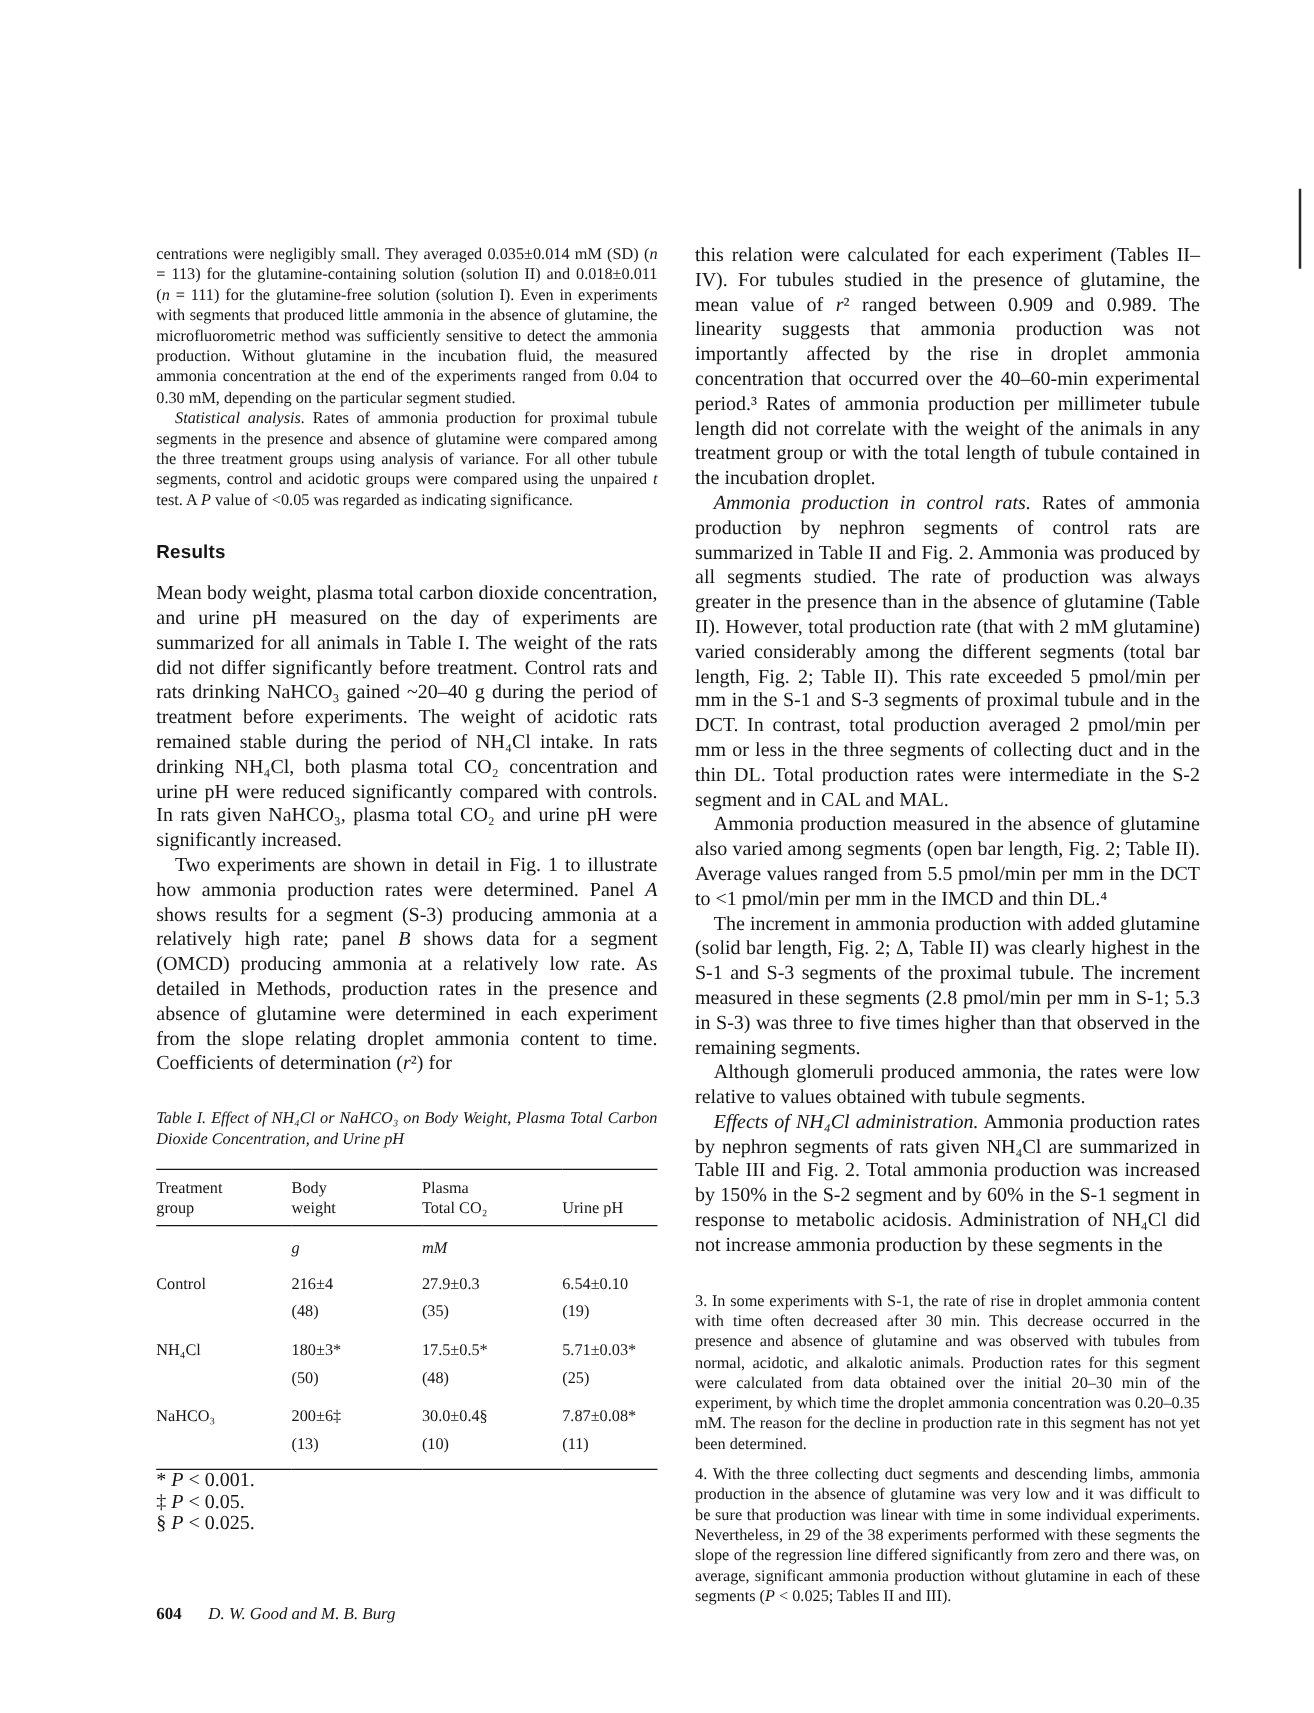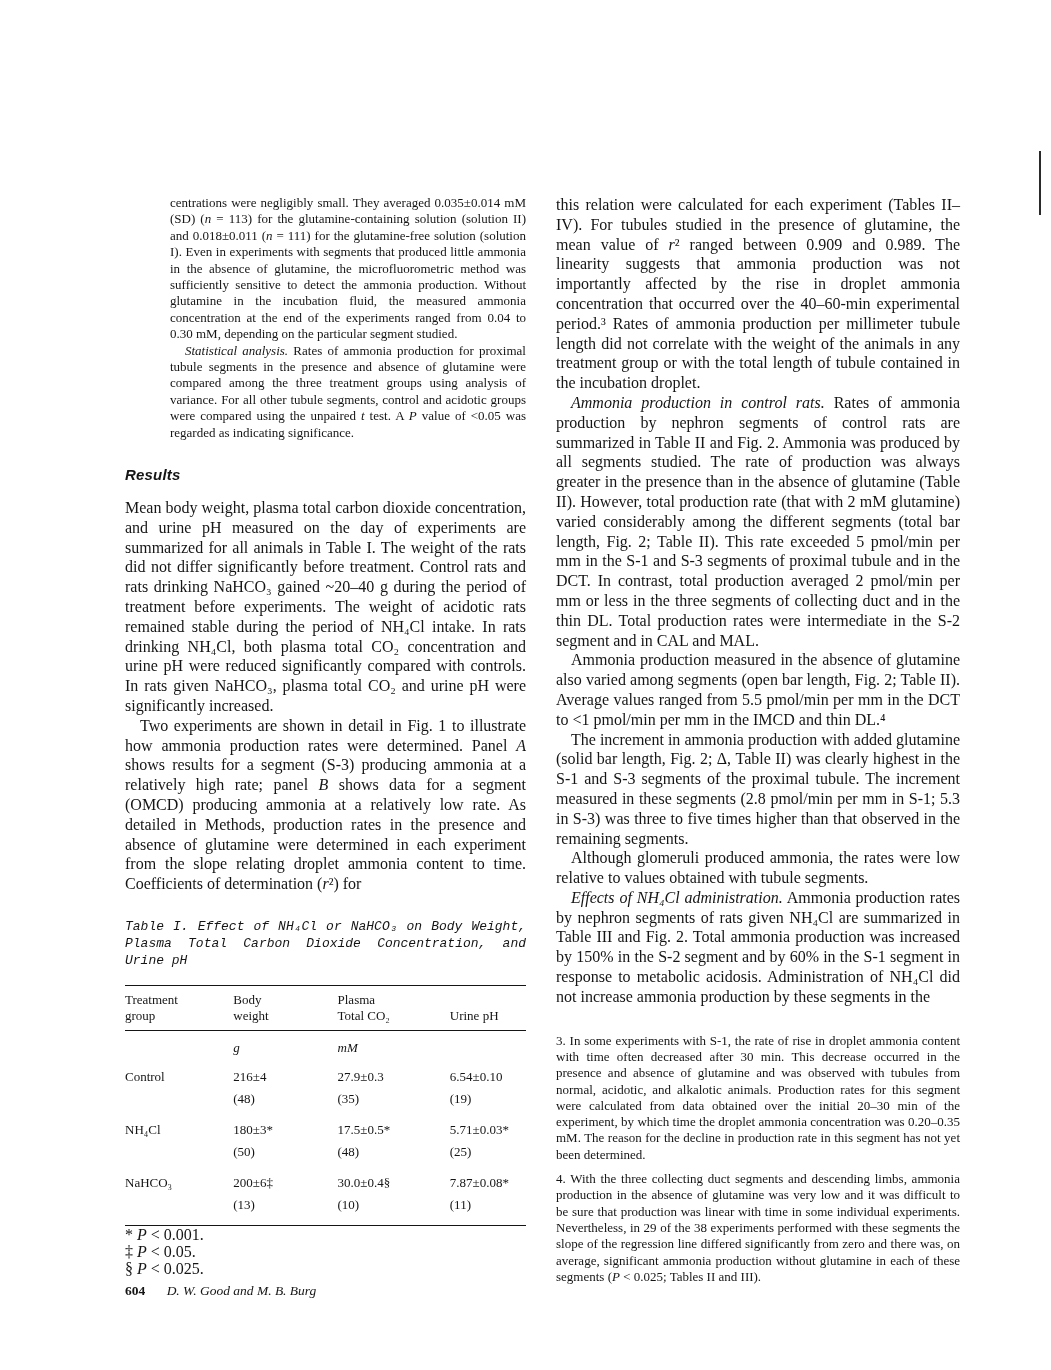--- a/index.html
+++ b/index.html
@@ -8,33 +8,32 @@
     background:#ffffff;
     color:#151515;
     font-family:"Liberation Serif","DejaVu Serif",serif;
     position:relative;
     overflow:hidden;
   }
   .col { position:absolute; top:195px; }
   .col-left  { left:125px; width:401px; }
   .col-right { left:556px; width:404px; }
   .jp { text-align:justify; }
-  .small { font-size:13px; line-height:16.4px;margin-left:45px; }
+  .small { font-size:13px; line-height:16.4px; }
   .body-text { font-size:16px; line-height:19.8px; }
   .indent { text-indent:15px; }
   .it { font-style:italic; }
   p { margin:0; }
   .heading {
     font-family:"Liberation Sans","DejaVu Sans",sans-serif;
     font-size:15px; font-weight:bold; letter-spacing:0.2px;
     margin:25px 0 15px 0;
-    font-style:italic;
   }
   .table-block { margin-top:24px; }
-  .tbl-caption { font-size:13px; line-height:17px;font-family:Liberation Mono, monospace; }
+  .tbl-caption { font-size:13px; line-height:17px; }
   .tbl { width:100%; border-collapse:collapse; margin-top:16px;
          border-top:1.5px solid #151515; border-bottom:1.5px solid #151515;
          font-size:13px; }
   .tbl th {
     font-weight:normal; text-align:left; vertical-align:bottom;
     white-space:pre-line; padding:6px 0 7px 0; line-height:15.5px;
     border-bottom:1px solid #151515;
   }
   .tbl td { text-align:left; vertical-align:top; line-height:16px; }
   .units-row td { padding:9px 0 2px 0; font-style:italic; }

